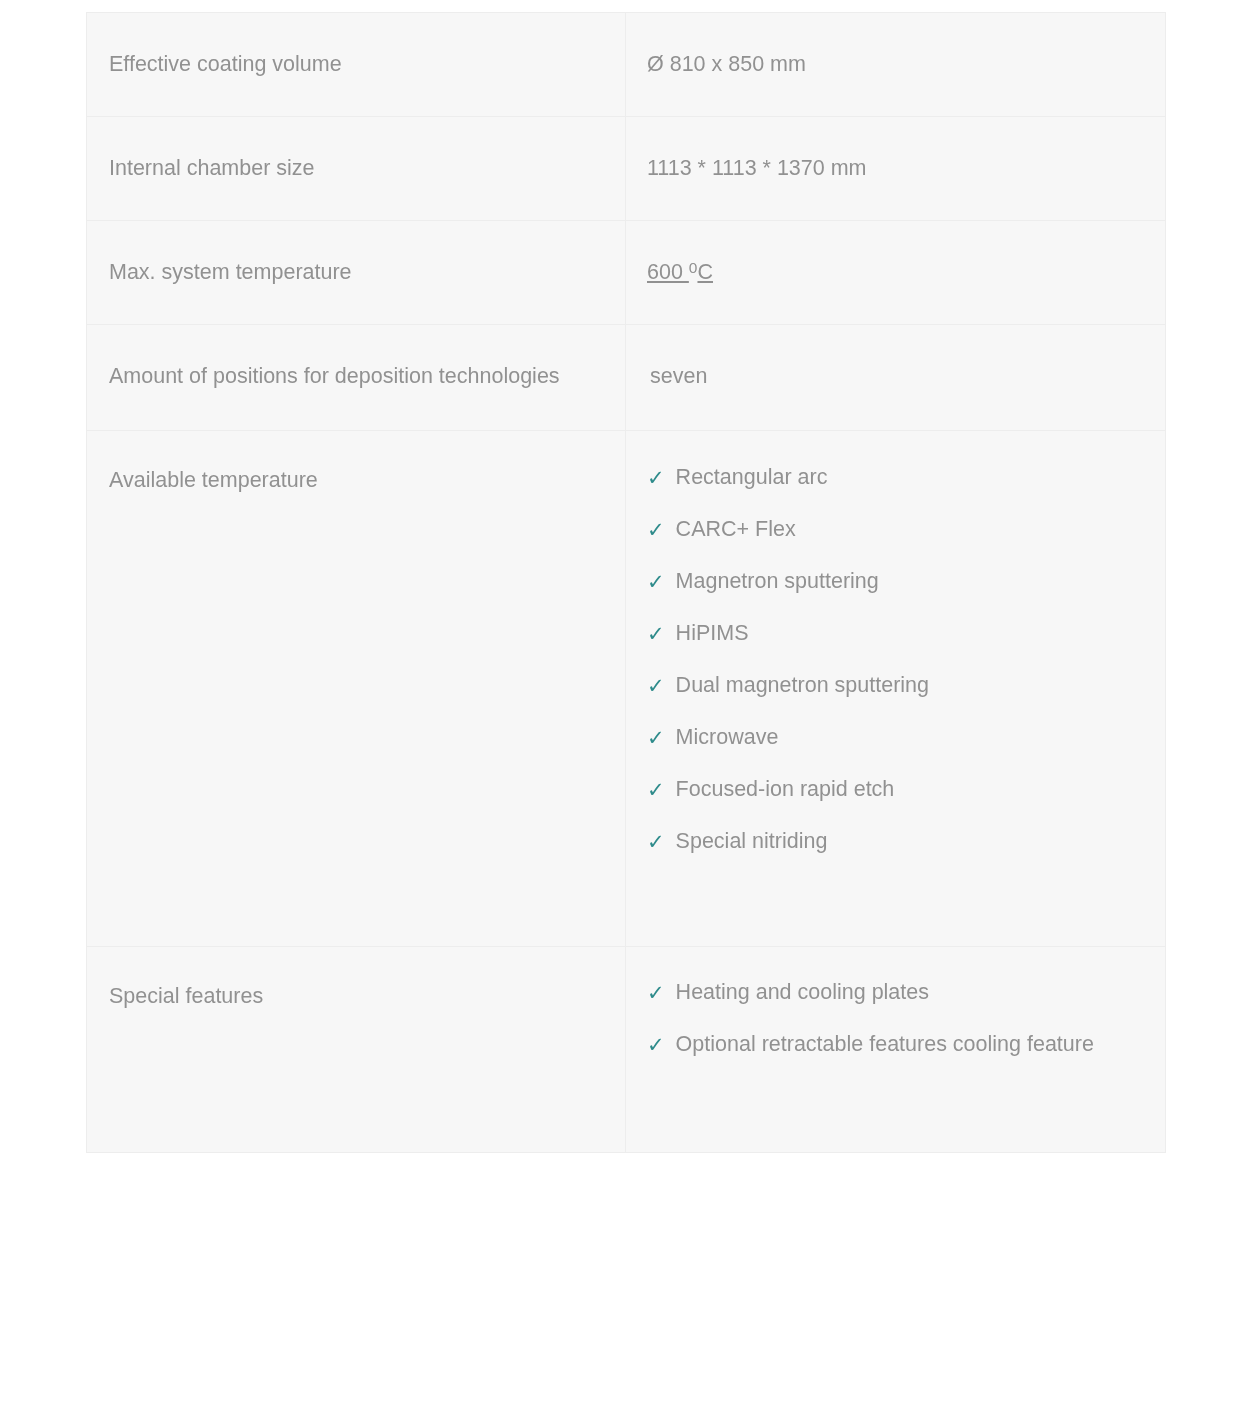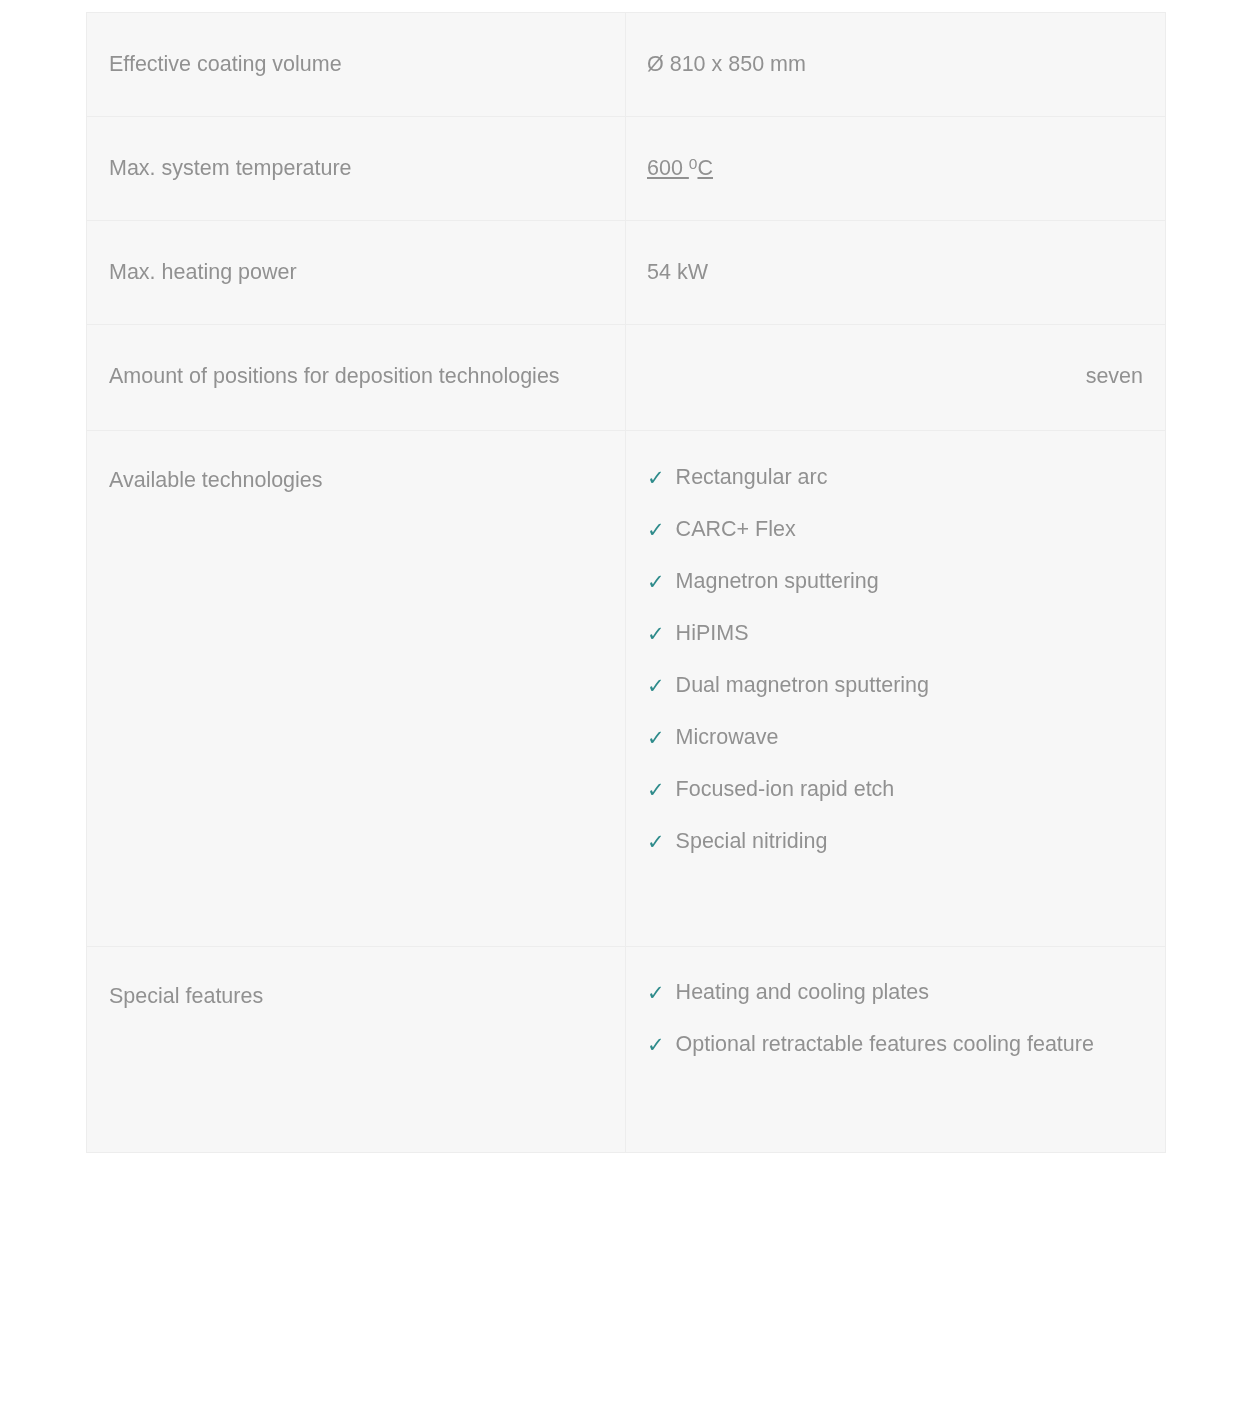--- a/index.html
+++ b/index.html
@@ -60,21 +60,21 @@
   }
   td.value-cell {
     padding: 31px 22px 31px 21px;
     margin-top: 42px;
   }
 
   
   tr.r-short td { height: 24px; }
   tr.r-two-line td { padding-bottom: 33px; }
 
-  tr.r-positions td.value-cell { padding-left: 24px; text-align: right; }
+  tr.r-positions td.value-cell { padding-left: 24px; }
 
   
   .check-list {
     list-style: none;
     margin: 0;
     padding: 0;
   }
   .check-list li {
     display: flex;
     align-items: flex-start;
@@ -119,40 +119,40 @@
       <col class="c-label">
       <col class="c-value">
     </colgroup>
     <tbody>
 
       <tr class="r-short">
         <td class="label-cell">Effective coating volume</td>
         <td class="value-cell">Ø 810 x 850 mm</td>
       </tr>
 
+      <tr class="r-short">
+        <td class="label-cell">Internal chamber size</td>
+        <td class="value-cell">1113 * 1113 * 1370 mm</td>
+      </tr>
 
       <tr class="r-short">
         <td class="label-cell">Max. system temperature</td>
         <td class="value-cell"><span class="val-text">600 </span><span class="sup-deg">0</span><span class="val-text">C</span></td>
       </tr>
 
 
-      <tr class="r-short">
-        <td class="label-cell">Max. heating power</td>
-        <td class="value-cell">54 kW</td>
-      </tr>
 
 
       <tr class="r-two-line r-positions">
         <td class="label-cell">Amount of positions for deposition technologies</td>
         <td class="value-cell">seven</td>
       </tr>
 
       <tr class="r-tech">
-        <td class="label-cell">Available technologies</td>
+        <td class="label-cell">Available temperature</td>
         <td class="value-cell">
           <ul class="check-list">
             <li>
               <span class="check-icon">✓</span>
               <span>Rectangular arc</span>
             </li>
             <li>
               <span class="check-icon">✓</span>
               <span>CARC+ Flex</span>
             </li>

